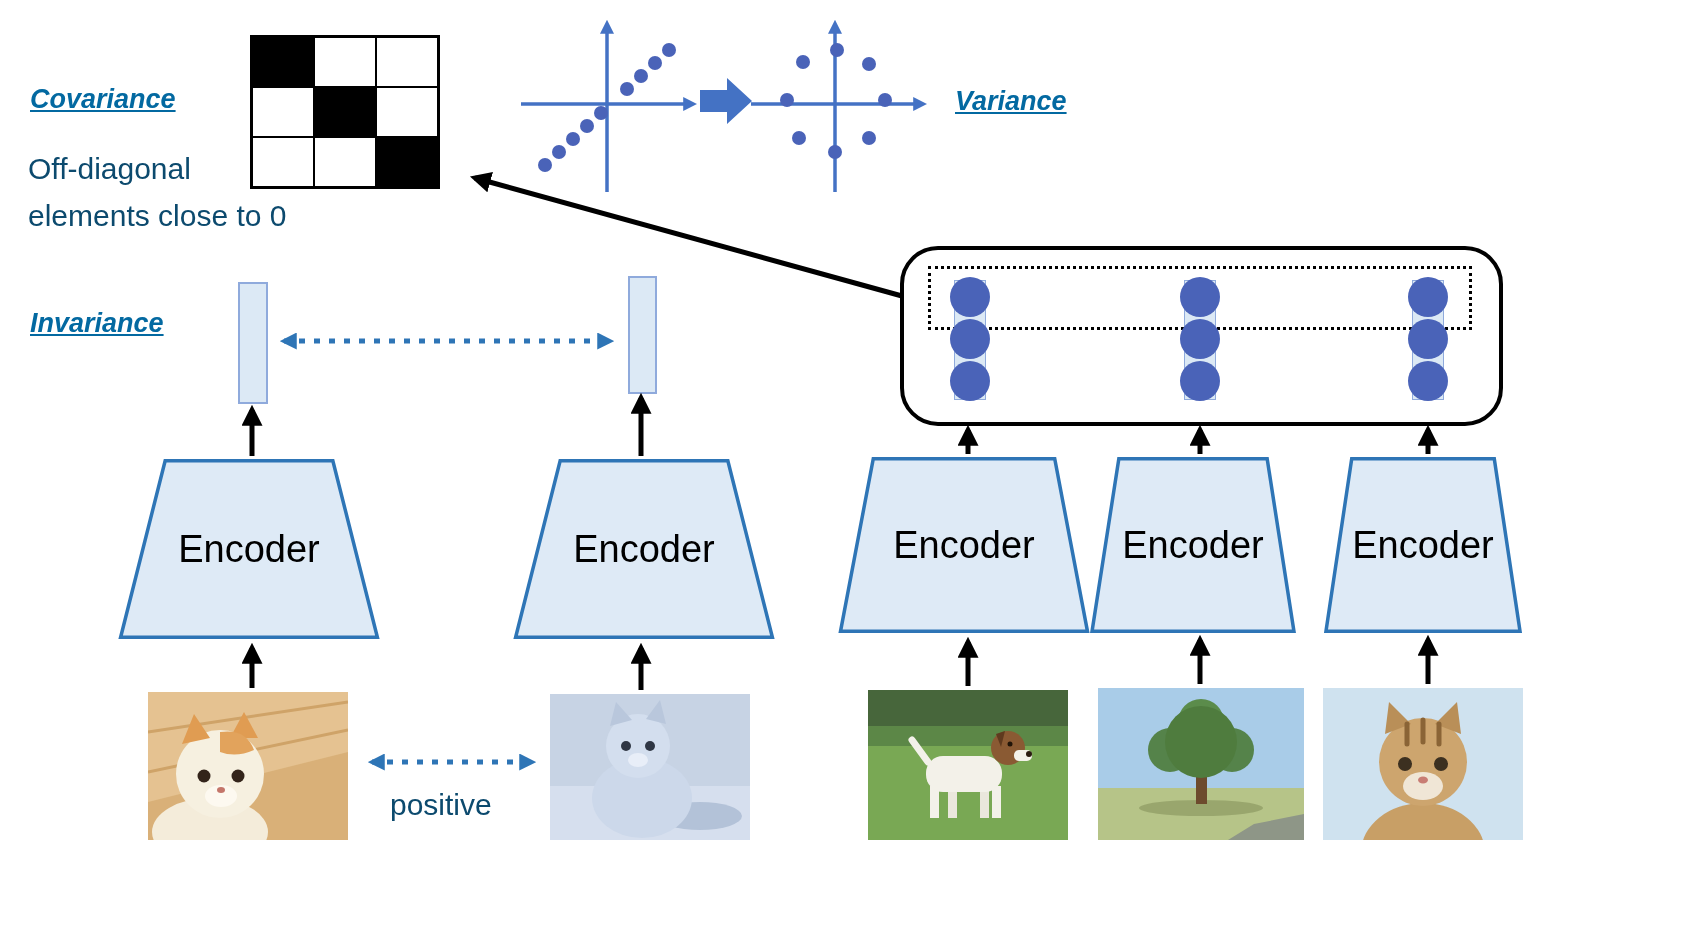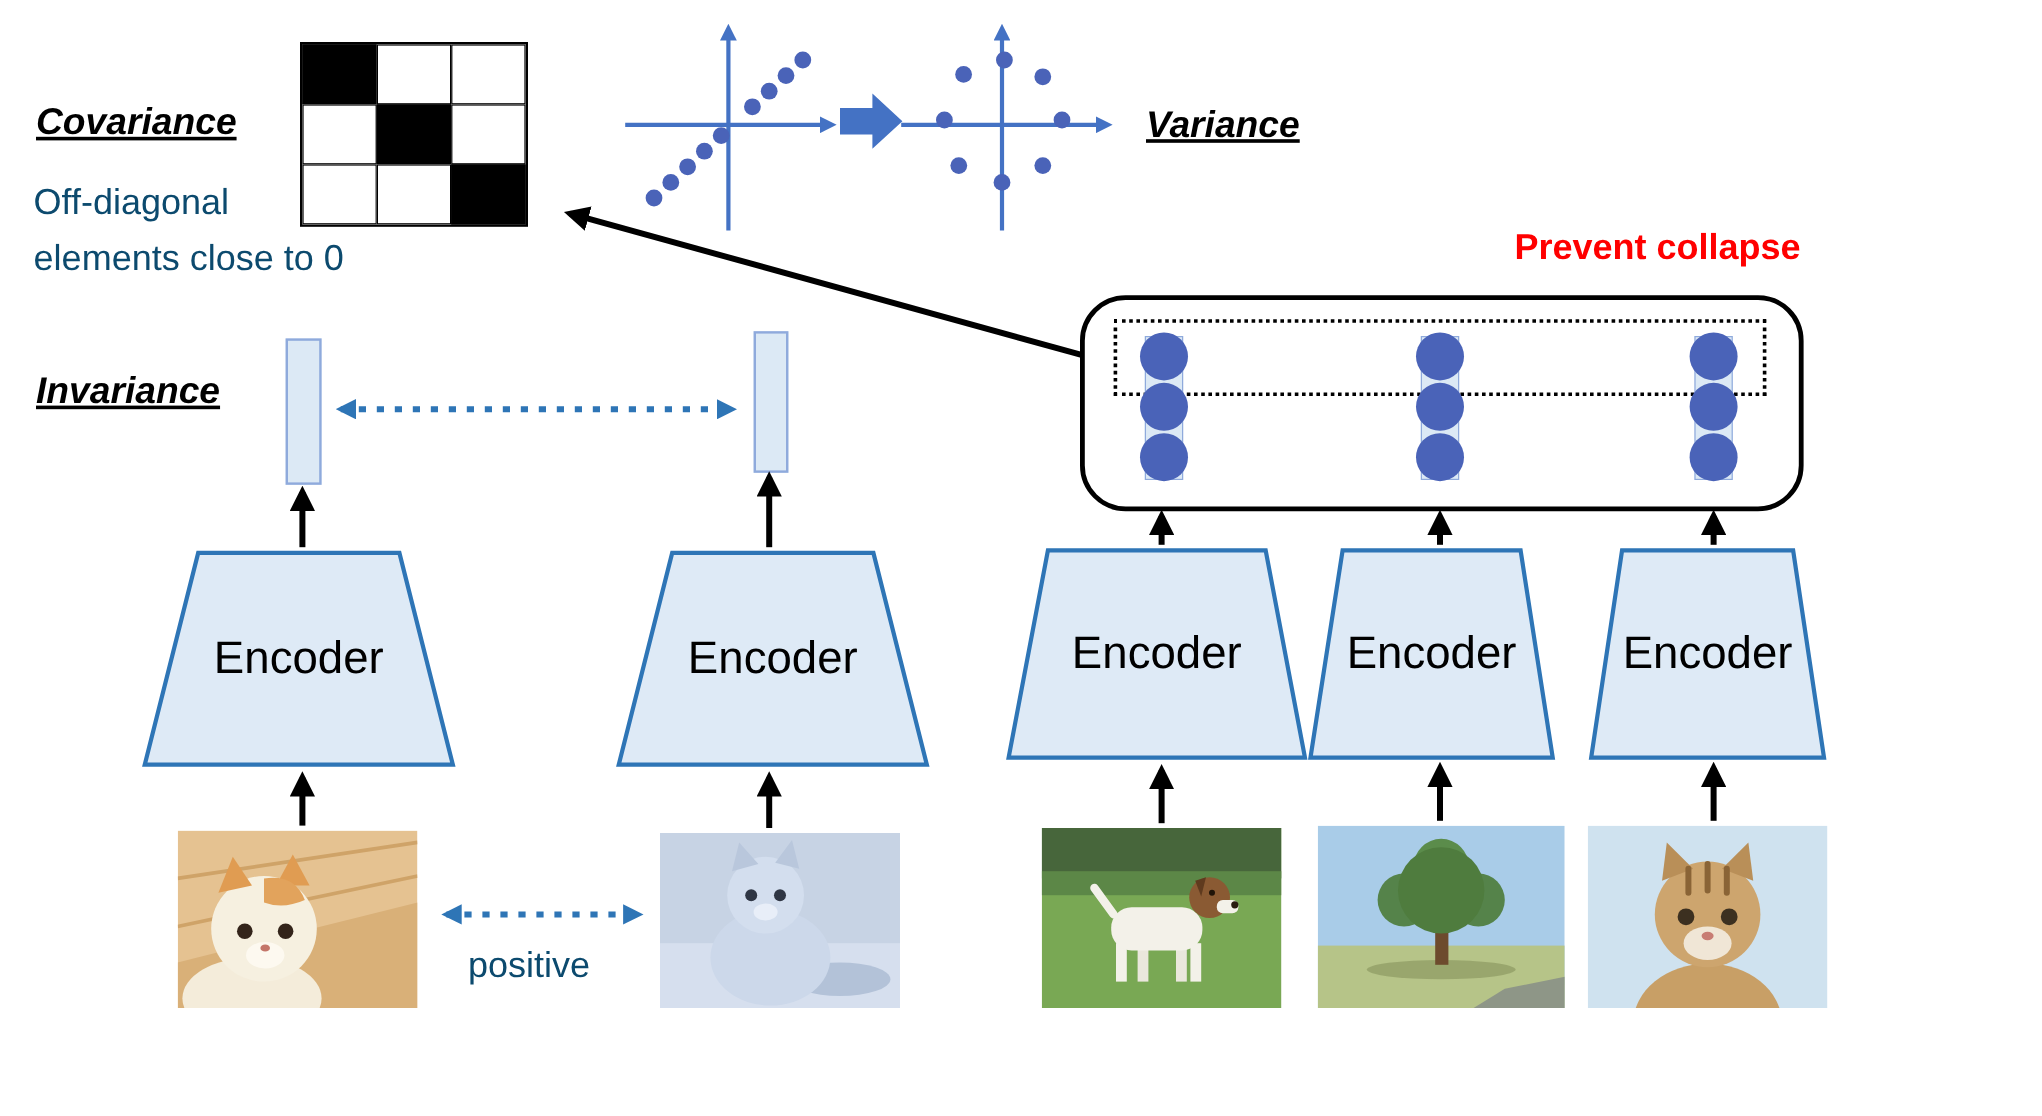--- a/index.html
+++ b/index.html
@@ -1,20 +1,20 @@
 <!DOCTYPE html>
 <html><head>
 <meta charset="utf-8">
 <style>
   html,body{margin:0;padding:0;background:#fff}
   #canvas{position:relative;width:1702px;height:930px;background:#ffffff;
           font-family:"Liberation Sans",sans-serif;overflow:hidden}
   .abs{position:absolute}
   .txt{position:absolute;z-index:7;color:#0c4a6e}
-  .red-title{color:#000000;font-weight:bold;font-style:italic;text-decoration:underline;font-size:31px}
+  .red-title{color:#0369a1;font-weight:bold;font-style:italic;text-decoration:underline;font-size:27px}
   .desc{font-size:30px;line-height:1.55}
   .bold-red{color:#ff0000;font-weight:bold;font-size:30px}
   .center{text-align:center}
 
   
   .matrix{position:absolute;display:grid;grid-template-columns:repeat(3,1fr);
           grid-template-rows:repeat(3,1fr);border:2px solid #000;background:#fff;z-index:3}
   .mcell{border:1px solid #000;background:#fff}
   .mcell.on{background:#000}
 
@@ -103,21 +103,20 @@
       <circle cx="124" cy="52" r="7"></circle>
         <circle cx="42" cy="88" r="7"></circle>
       <circle cx="140" cy="88" r="7"></circle>
         <circle cx="54" cy="126" r="7"></circle>
       <circle cx="90" cy="140" r="7"></circle>
         <circle cx="124" cy="126" r="7"></circle>
     </g>
   </svg>
 
   <div class="txt red-title" style="left:955px;top:86px">Variance</div>
-  <div class="txt bold-red" style="left:1262px;top:190px">Prevent collapse</div>
 
   <div class="txt red-title" style="left:30px;top:308px">Invariance</div>
 
   <div class="vec-rect" style="left:238px;top:282px;width:26px;height:118px"></div>
   <div class="vec-rect" style="left:628px;top:276px;width:25px;height:114px"></div>
 
 
   <div class="container-box" style="left:900px;top:246px;width:595px;height:172px"></div>
   <div class="dotted-box" style="left:928px;top:266px;width:538px;height:58px"></div>
   <div class="stack" style="left:950px;top:277px">

